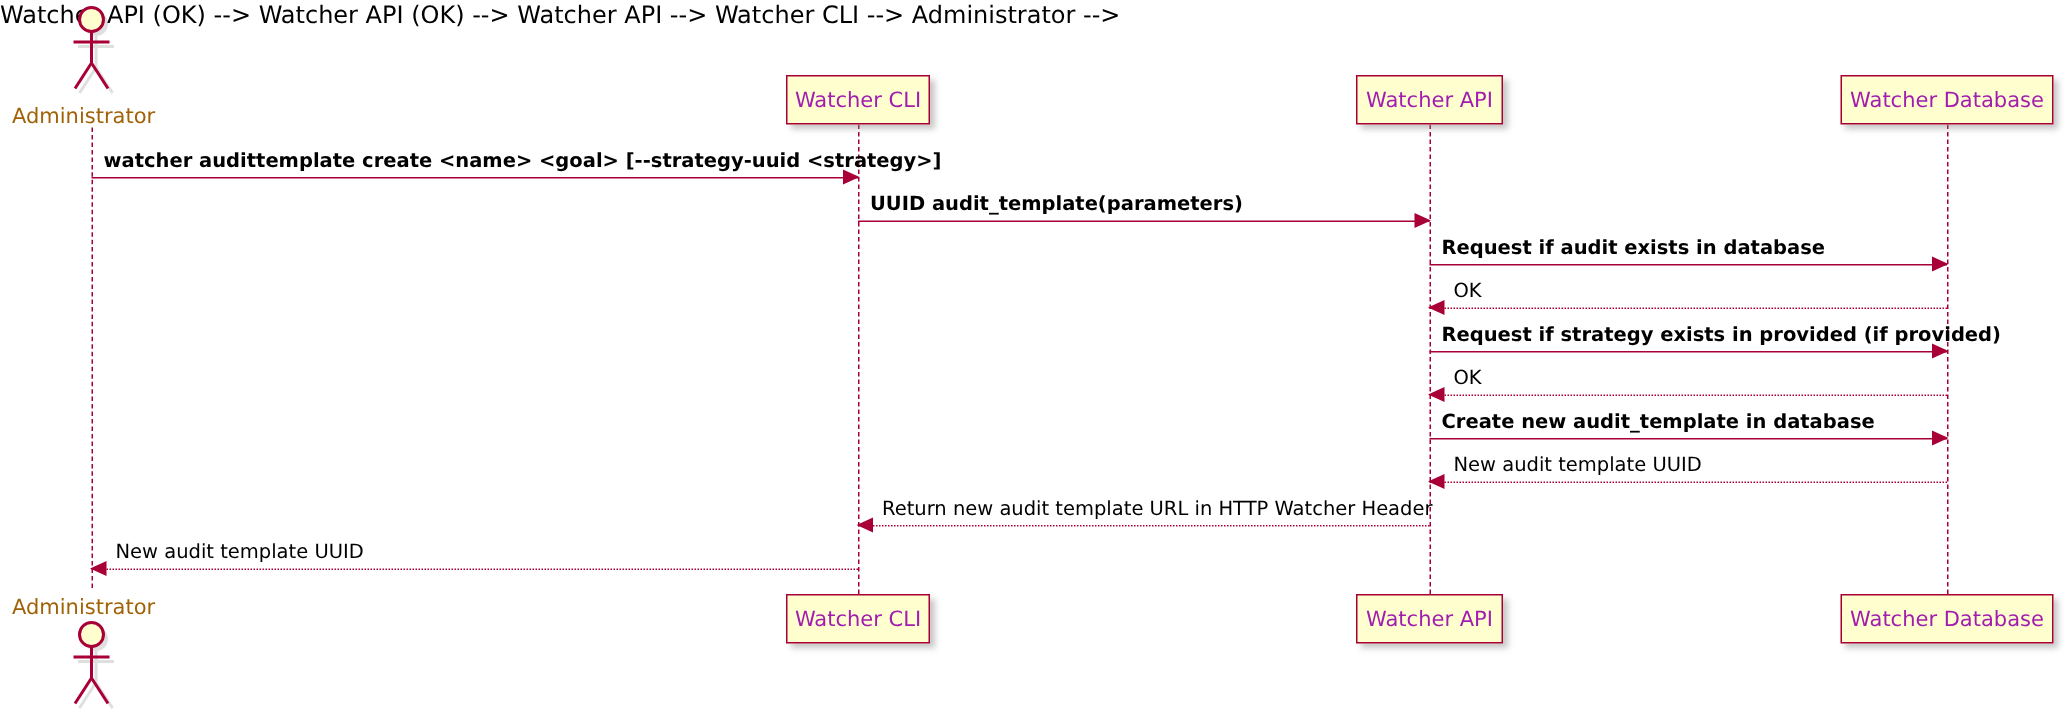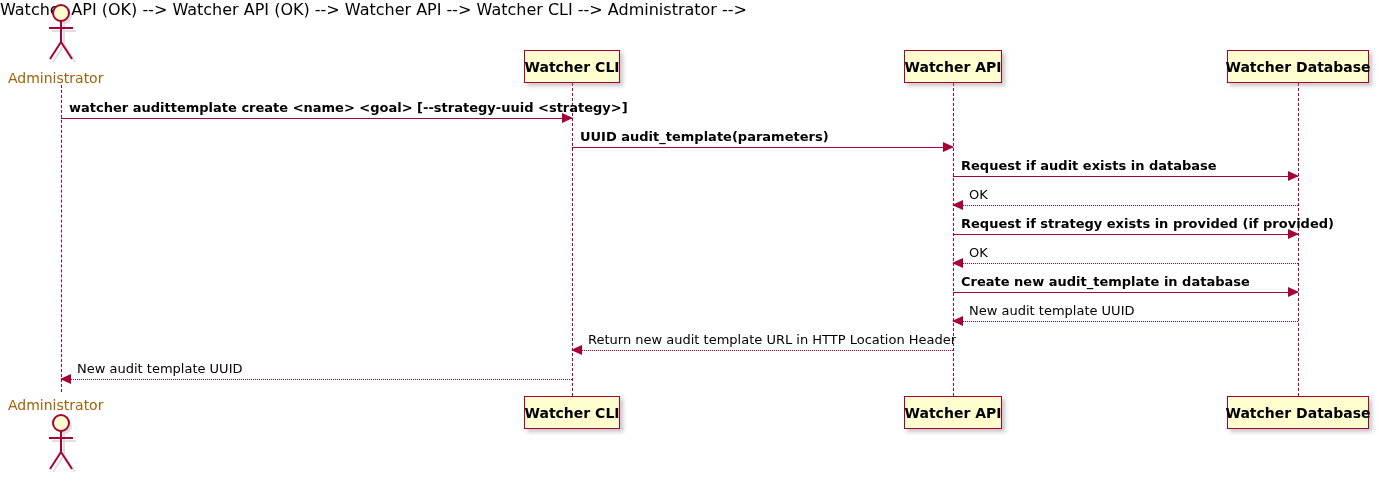--- a/index.html
+++ b/index.html
@@ -16,30 +16,29 @@
     height: 483px;
     background: #FFFFFF;
     overflow: hidden;
   }
   
   .participant-box {
     position: absolute;
     box-sizing: border-box;
     background: #FEFECE;
     border: 1.5px solid #A80036;
-    color: #000000;
+    color: #a21caf;
     font-size: 14px;
     line-height: 1;
     display: flex;
     align-items: center;
     justify-content: center;
     white-space: nowrap;
     box-shadow: 3px 3px 4px rgba(130,130,130,0.45);
     padding: 0 10px;
-    font-weight: bold;
   }
   
   .actor-figure {
     position: absolute;
   }
   .actor-label {
     position: absolute;
     font-size: 14px;
     color: #a16207;
     white-space: nowrap;
@@ -217,21 +216,21 @@
   <div class="msg to-left dotted" style="left:953px; top:321px; width:345px;">
     <div class="line"></div>
     <div class="arrowhead"></div>
     <div class="caption">New audit template UUID</div>
   </div>
 
    Watcher CLI --&gt;
   <div class="msg to-left dotted" style="left:572px; top:350px; width:381px;">
     <div class="line"></div>
     <div class="arrowhead"></div>
-    <div class="caption">Return new audit template URL in HTTP Location Header</div>
+    <div class="caption">Return new audit template URL in HTTP Watcher Header</div>
   </div>
 
    Administrator --&gt;
   <div class="msg to-left dotted" style="left:61px; top:379px; width:511px;">
     <div class="line"></div>
     <div class="arrowhead"></div>
     <div class="caption">New audit template UUID</div>
   </div>
 
 </div>

